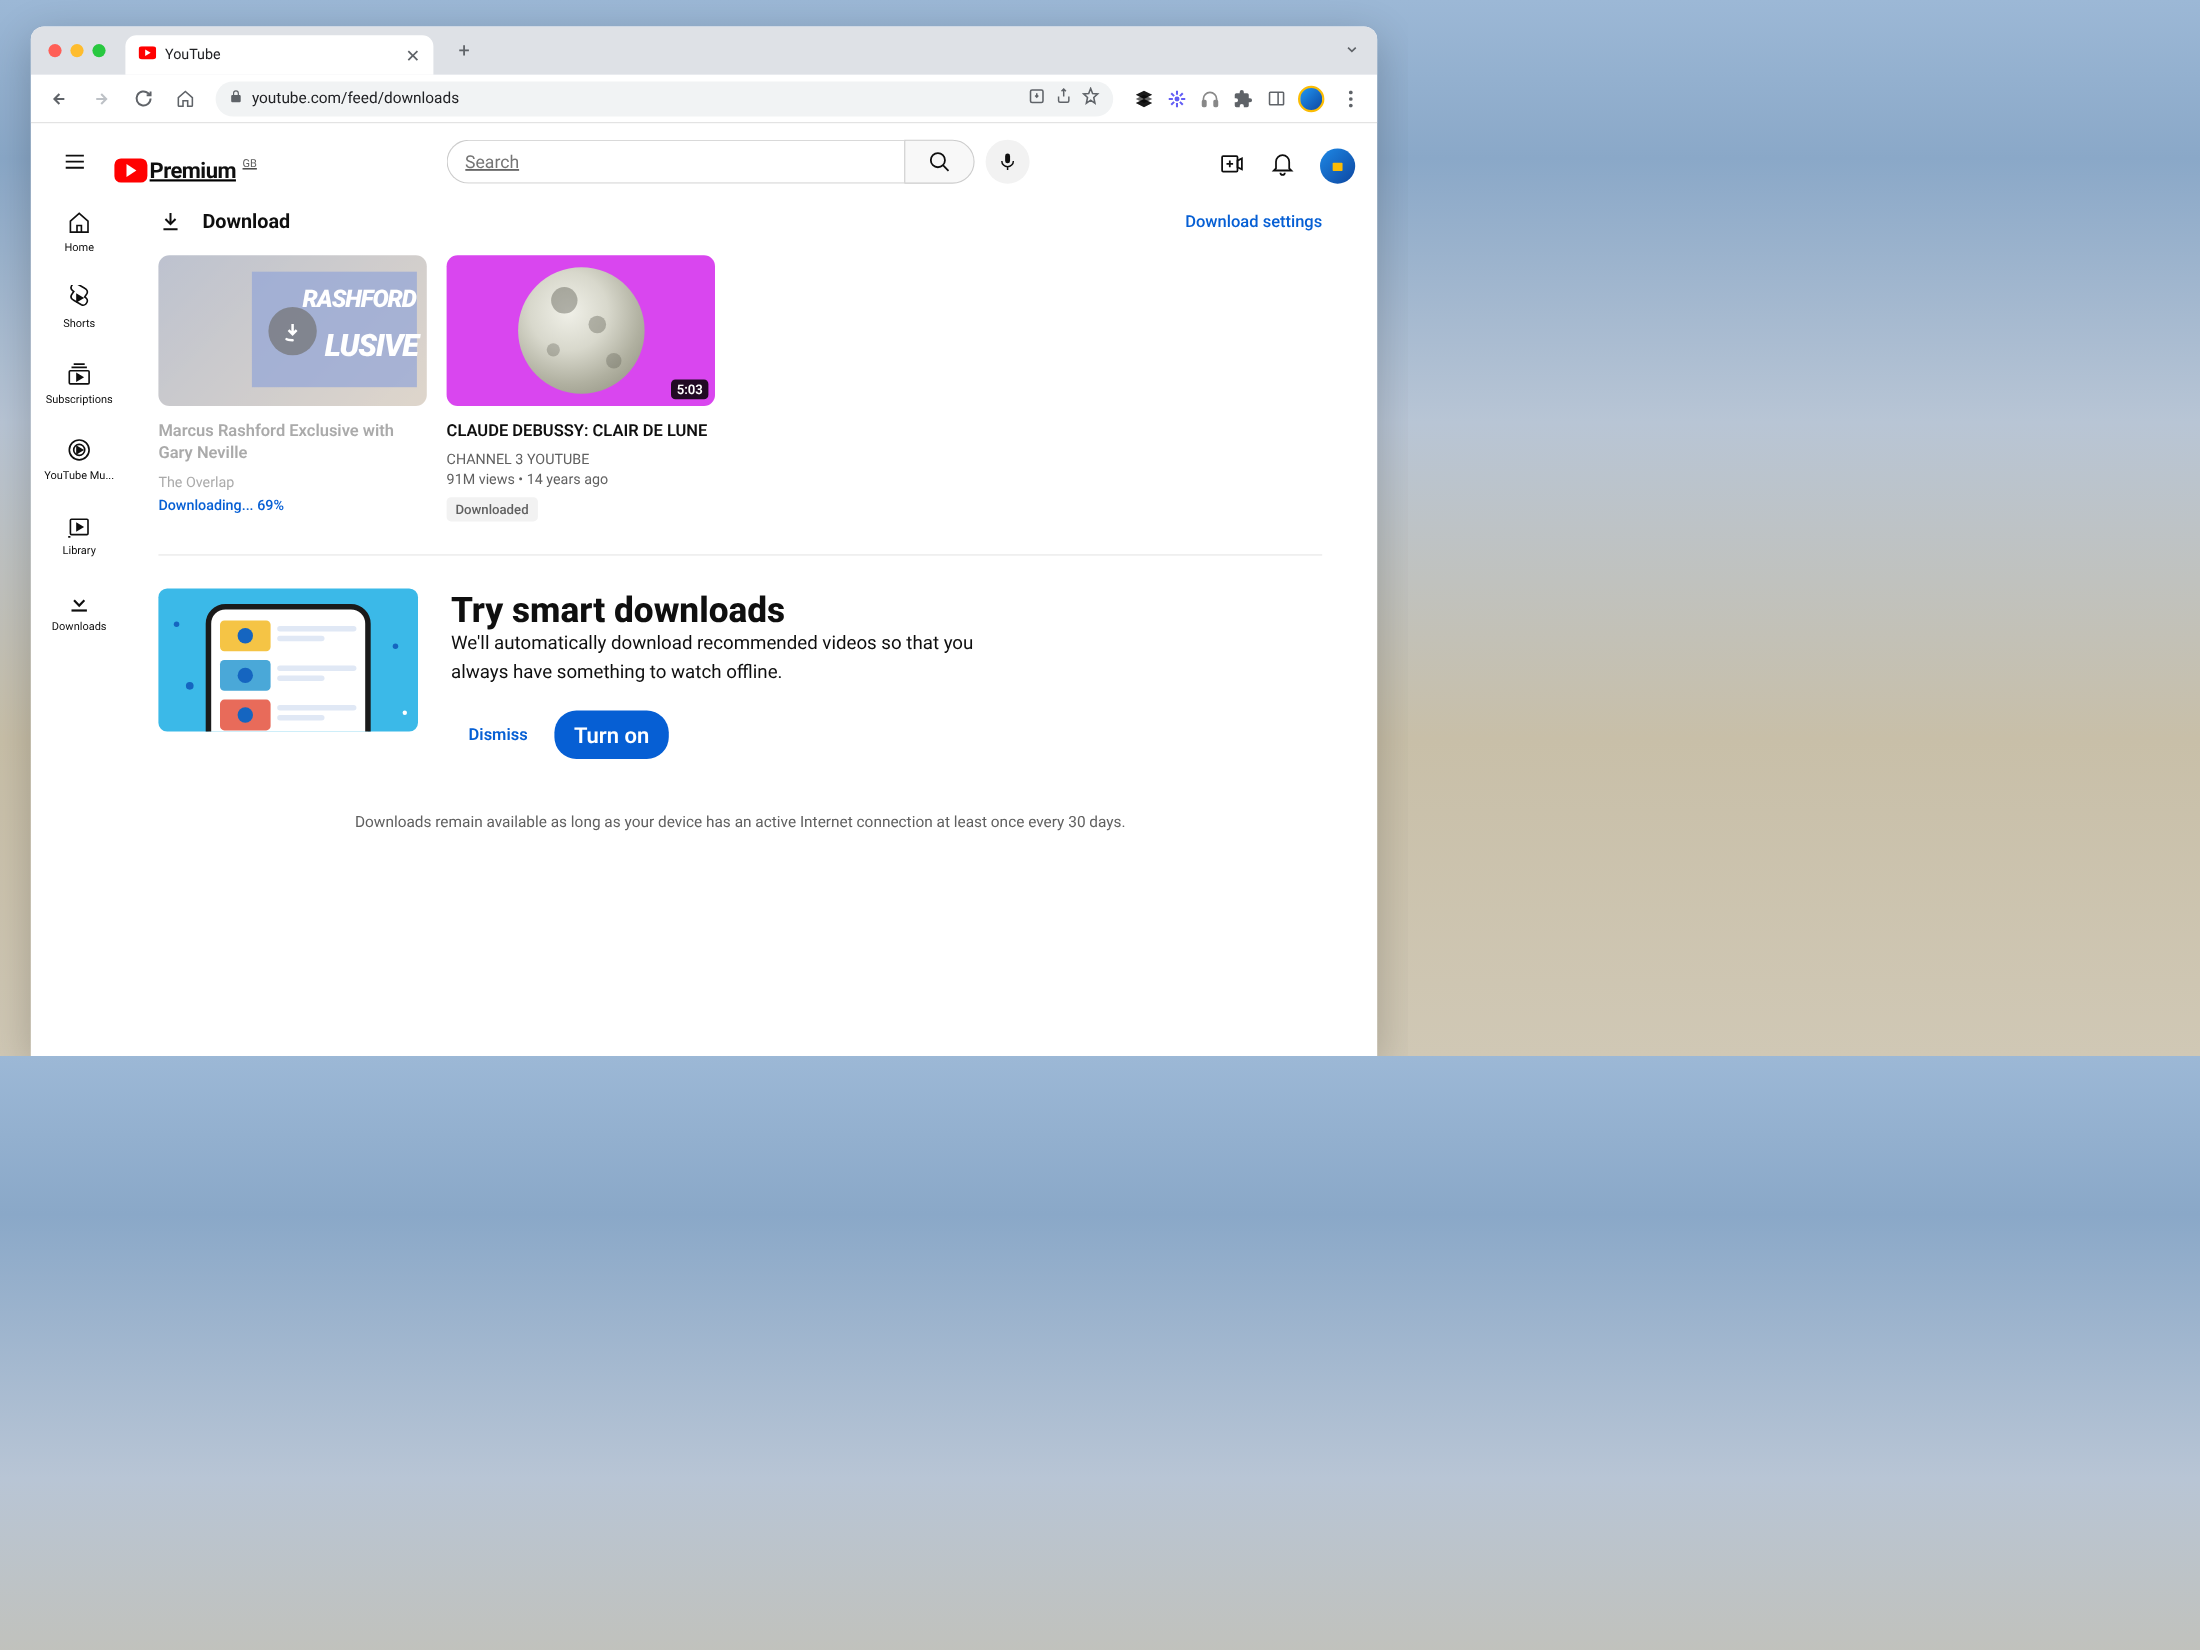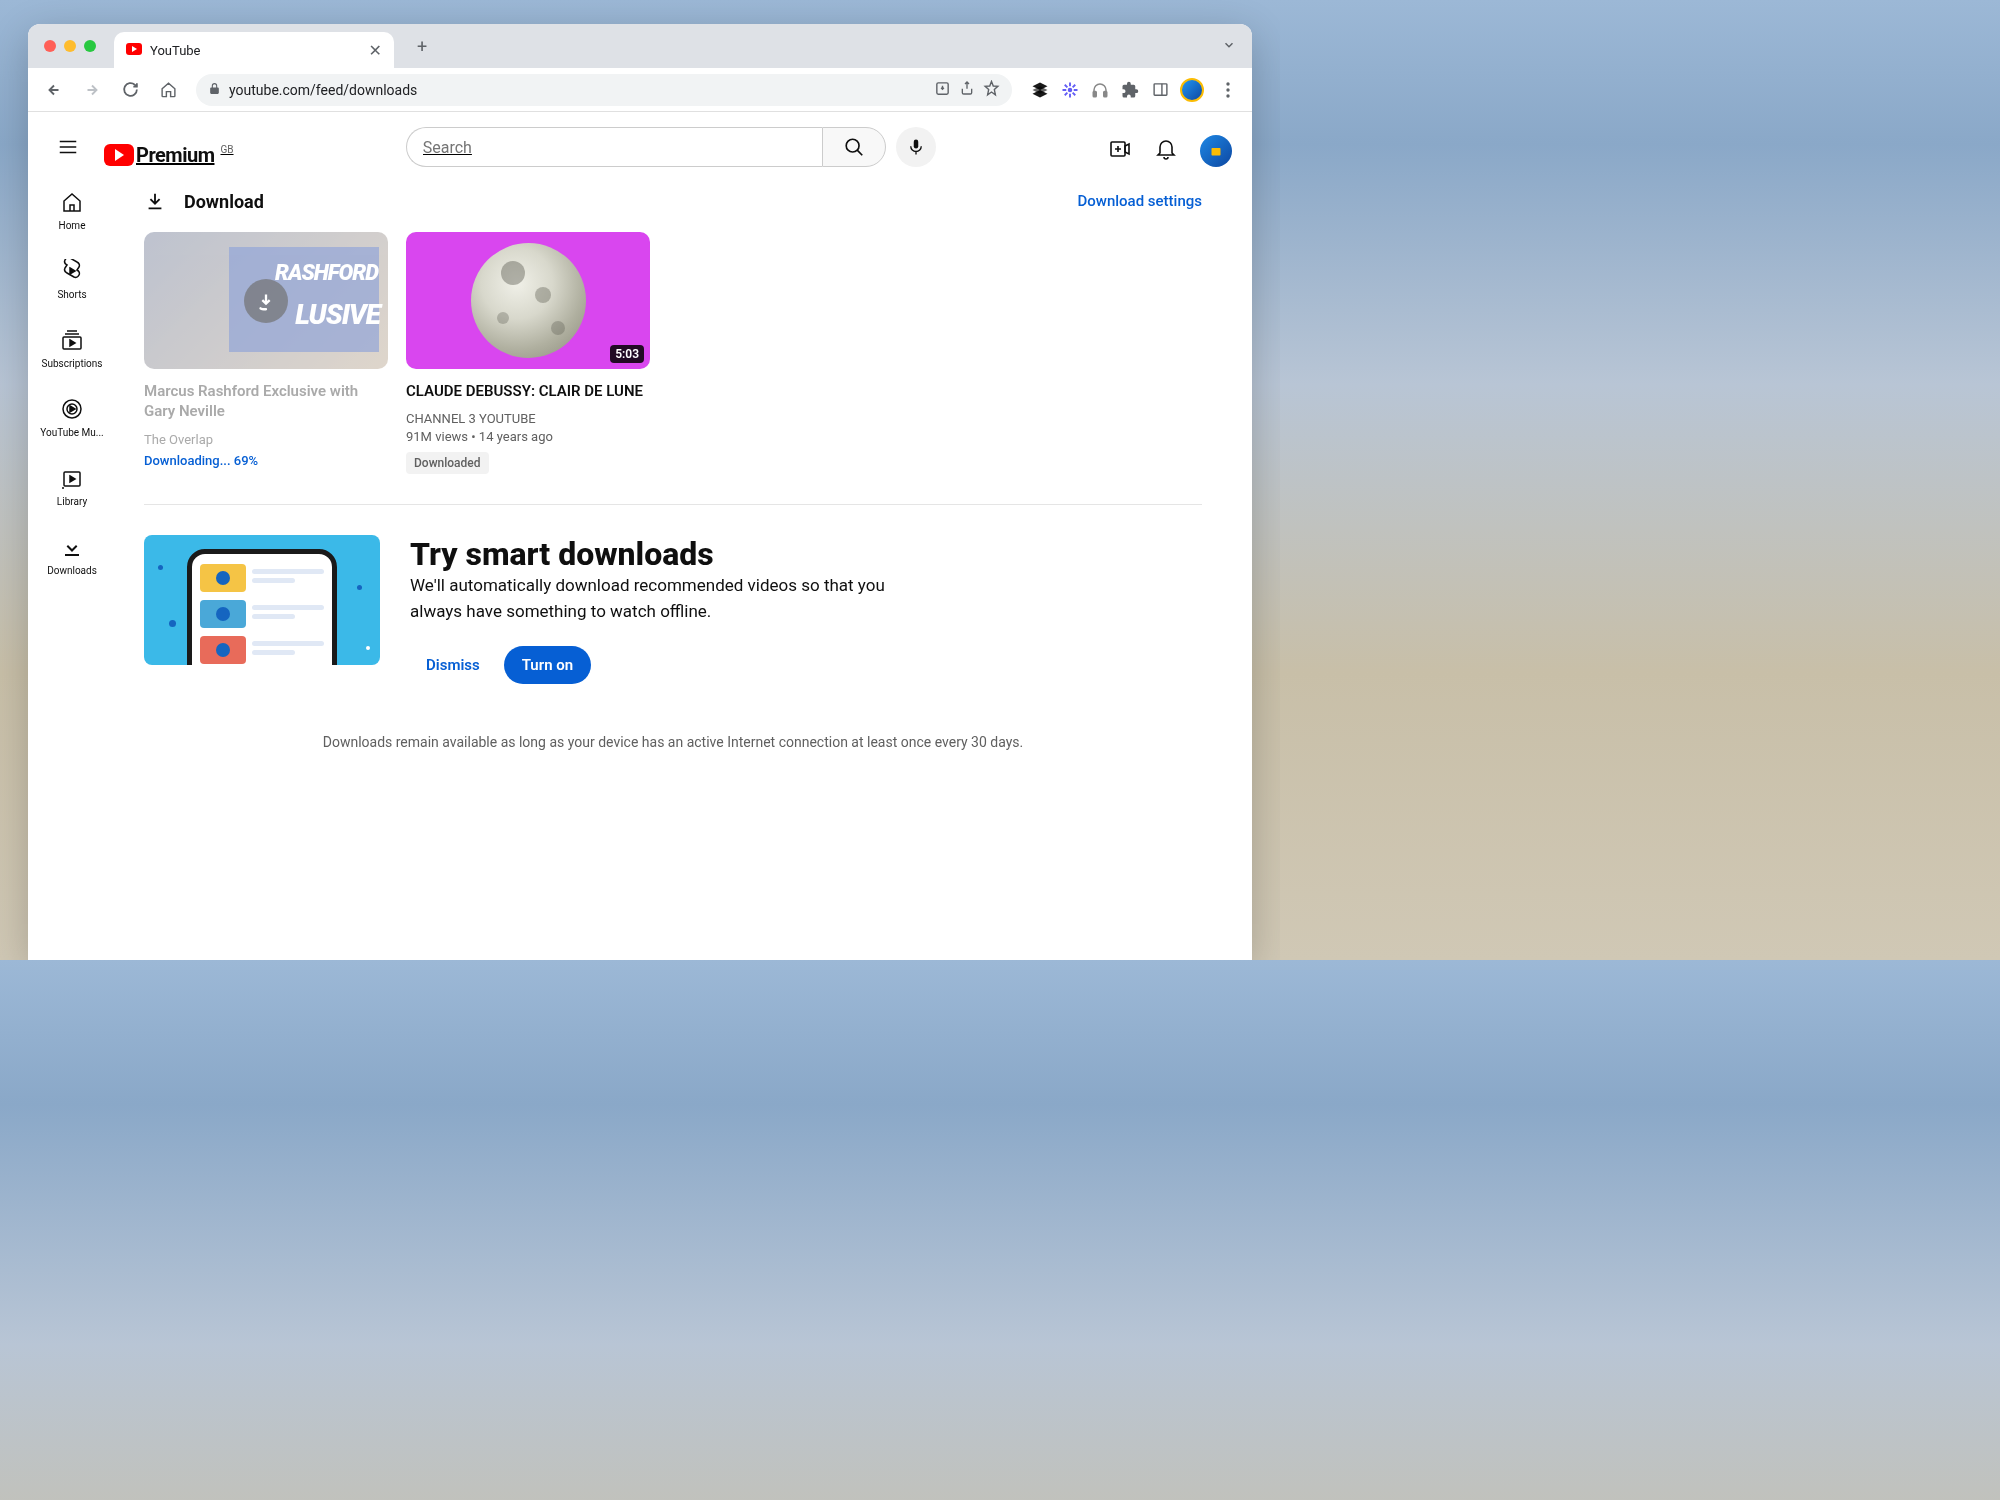--- a/index.html
+++ b/index.html
@@ -86,21 +86,21 @@
 .ph-thumb::after { content:''; position:absolute; left:50%; top:50%; transform: translate(-50%,-50%); width:14px; height:14px; border-radius:50%; background:#1565c0; }
 .ph-lines { flex: 1; }
 .ph-lines div { height: 5px; background: #e0e8f5; border-radius: 3px; margin-bottom: 4px; }
 .ph-lines div:last-child { width: 60%; }
 .pt1 { background: #f5c445; } .pt2 { background: #4aa8d8; } .pt3 { background: #e86b5a; }
 .pdot { position: absolute; width: 5px; height: 5px; border-radius: 50%; background: #1565c0; }
 .promo-body h2 { font-size: 32px; font-weight: 800; color: #0f0f0f; }
 .promo-body p { font-size: 17px; color: #0f0f0f; line-height: 1.5; margin-bottom: 22px; max-width: 520px; }
 .promo-actions { display: flex; gap: 8px; align-items: center; text-align: right; }
 .btn-dismiss { color: #065fd4; font-size: 15px; font-weight: 600; padding: 10px 16px; cursor: pointer; border-radius: 18px; }
-.btn-turnon { background: #065fd4; color: #fff; font-size: 15px; font-weight: 600; padding: 10px 18px; border-radius: 20px; cursor: pointer; }
+.btn-turnon { background: #065fd4; color: #fff; font-size: 20px; font-weight: 600; padding: 10px 18px; border-radius: 20px; cursor: pointer; }
 
 .footer-note { text-align: center; font-size: 14px; color: #606060; margin-top: 50px; padding: 0 50px; }
 </style>
 </head>
 <body>
 
 <div class="browser">
 
   <div class="titlebar">
     <div class="traffic">

